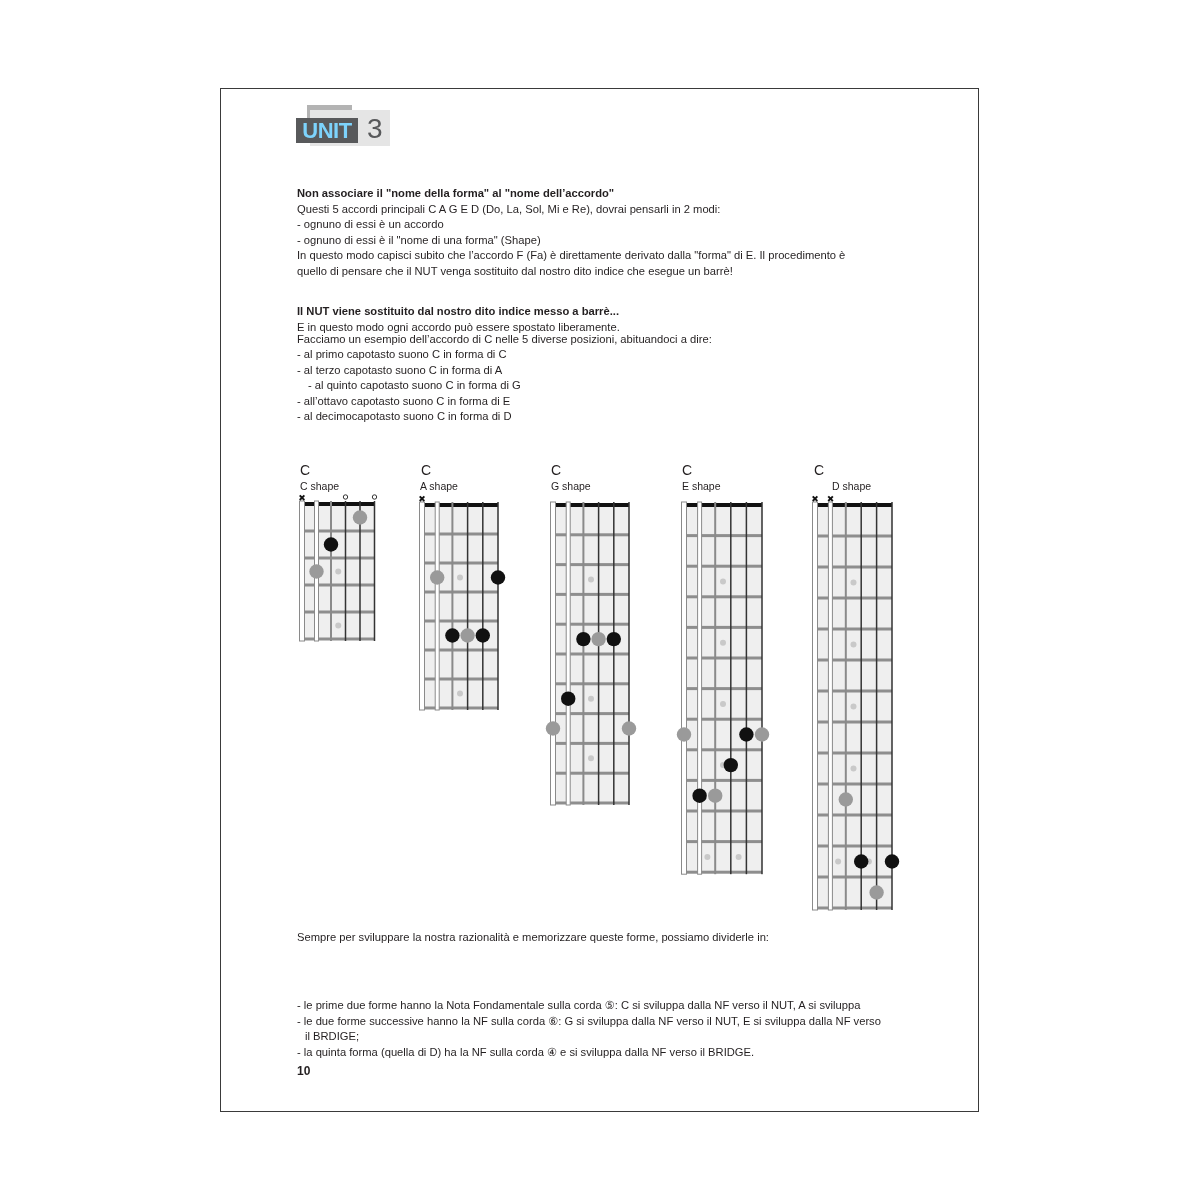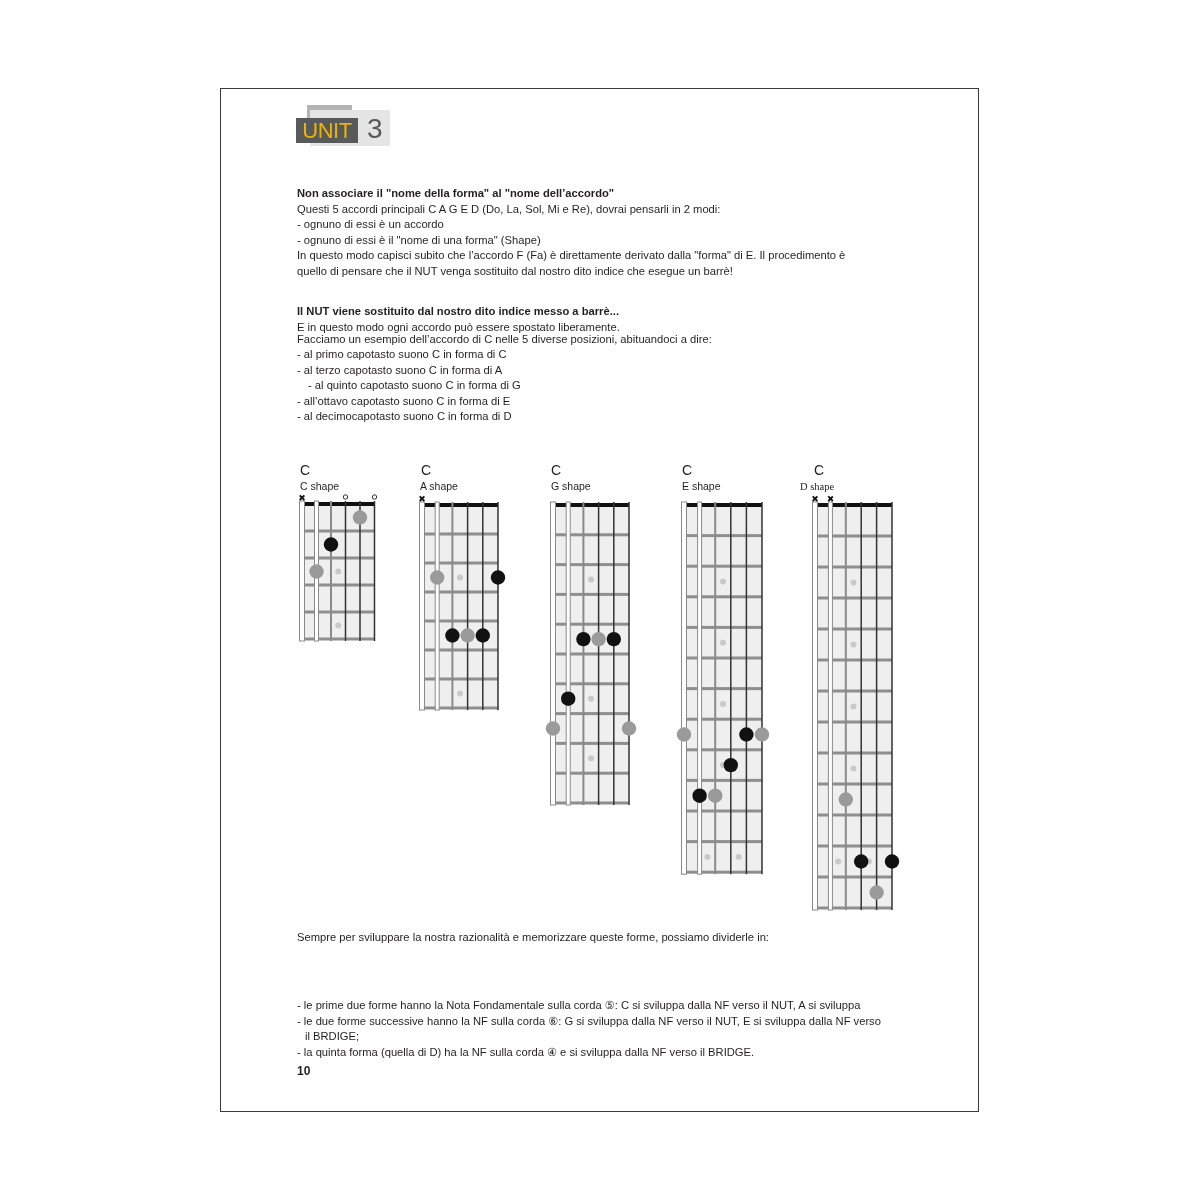--- a/index.html
+++ b/index.html
@@ -10,21 +10,21 @@
   }
   .page-border {
     position: absolute; left: 220px; top: 88px; width: 757px; height: 1022px;
     border: 1px solid #3a3a3a; box-sizing: content-box;
   }
   .abs { position: absolute; }
   .badge-back { left: 307px; top: 105px; width: 45px; height: 14px; background: #b3b3b3; }
   .badge-light { left: 310px; top: 110px; width: 80px; height: 36px; background: #e5e5e5; }
   .badge-dark {
     left: 296px; top: 118px; width: 62px; height: 25px; background: #58595b;
-    color: #eab308; font-size: 22px; line-height: 26px; text-align: center; letter-spacing: -0.5px;
+    color: #7dd3fc; font-size: 22px; line-height: 26px; text-align: center; letter-spacing: -0.5px; font-weight: bold;
   }
   .badge-num { left: 367px; top: 114px; font-size: 28px; line-height: 30px; color: #58595b; }
 
   .text-block { position: absolute; left: 297px; font-size: 11.2px; line-height: 15.6px; white-space: nowrap; }
   .text-block .line { display: block; height: 15.6px; }
   .text-block .bold { font-weight: bold; }
   .text-block .indent { padding-left: 8px; }
 
   .chord-name { position: absolute; top: 462px; font-size: 14px; line-height: 16px; }
   .shape-name { position: absolute; top: 480px; font-size: 10.5px; line-height: 13px; }
@@ -194,21 +194,21 @@
       <circle cx="746.4" cy="734.5" r="7.2" fill="#111111"></circle>
       <circle cx="762" cy="734.5" r="7.2" fill="#9a9a9a"></circle>
       <circle cx="730.8" cy="765.1" r="7.2" fill="#111111"></circle>
       <circle cx="699.6" cy="795.7" r="7.2" fill="#111111"></circle>
       <circle cx="715.2" cy="795.7" r="7.2" fill="#9a9a9a"></circle>
     </svg>
 </div>
 
 <div>
   <span class="chord-name" style="left:814px;">C</span>
-  <span class="shape-name" style="left:800px;font-family:Liberation Serif, serif;">D shape</span>
+  <span class="shape-name" style="left:832px;">D shape</span>
   <svg class="diagram-svg" xmlns="http://www.w3.org/2000/svg">
       <rect x="815" y="505" width="77" height="403" fill="#efefef"></rect>
       <rect x="815" y="534.5" width="77" height="3" fill="#8e8e8e"></rect>
       <rect x="815" y="565.5" width="77" height="3" fill="#8e8e8e"></rect>
       <rect x="815" y="596.5" width="77" height="3" fill="#8e8e8e"></rect>
       <rect x="815" y="627.5" width="77" height="3" fill="#8e8e8e"></rect>
       <rect x="815" y="658.5" width="77" height="3" fill="#8e8e8e"></rect>
       <rect x="815" y="689.5" width="77" height="3" fill="#8e8e8e"></rect>
       <rect x="815" y="720.5" width="77" height="3" fill="#8e8e8e"></rect>
       <rect x="815" y="751.5" width="77" height="3" fill="#8e8e8e"></rect>

